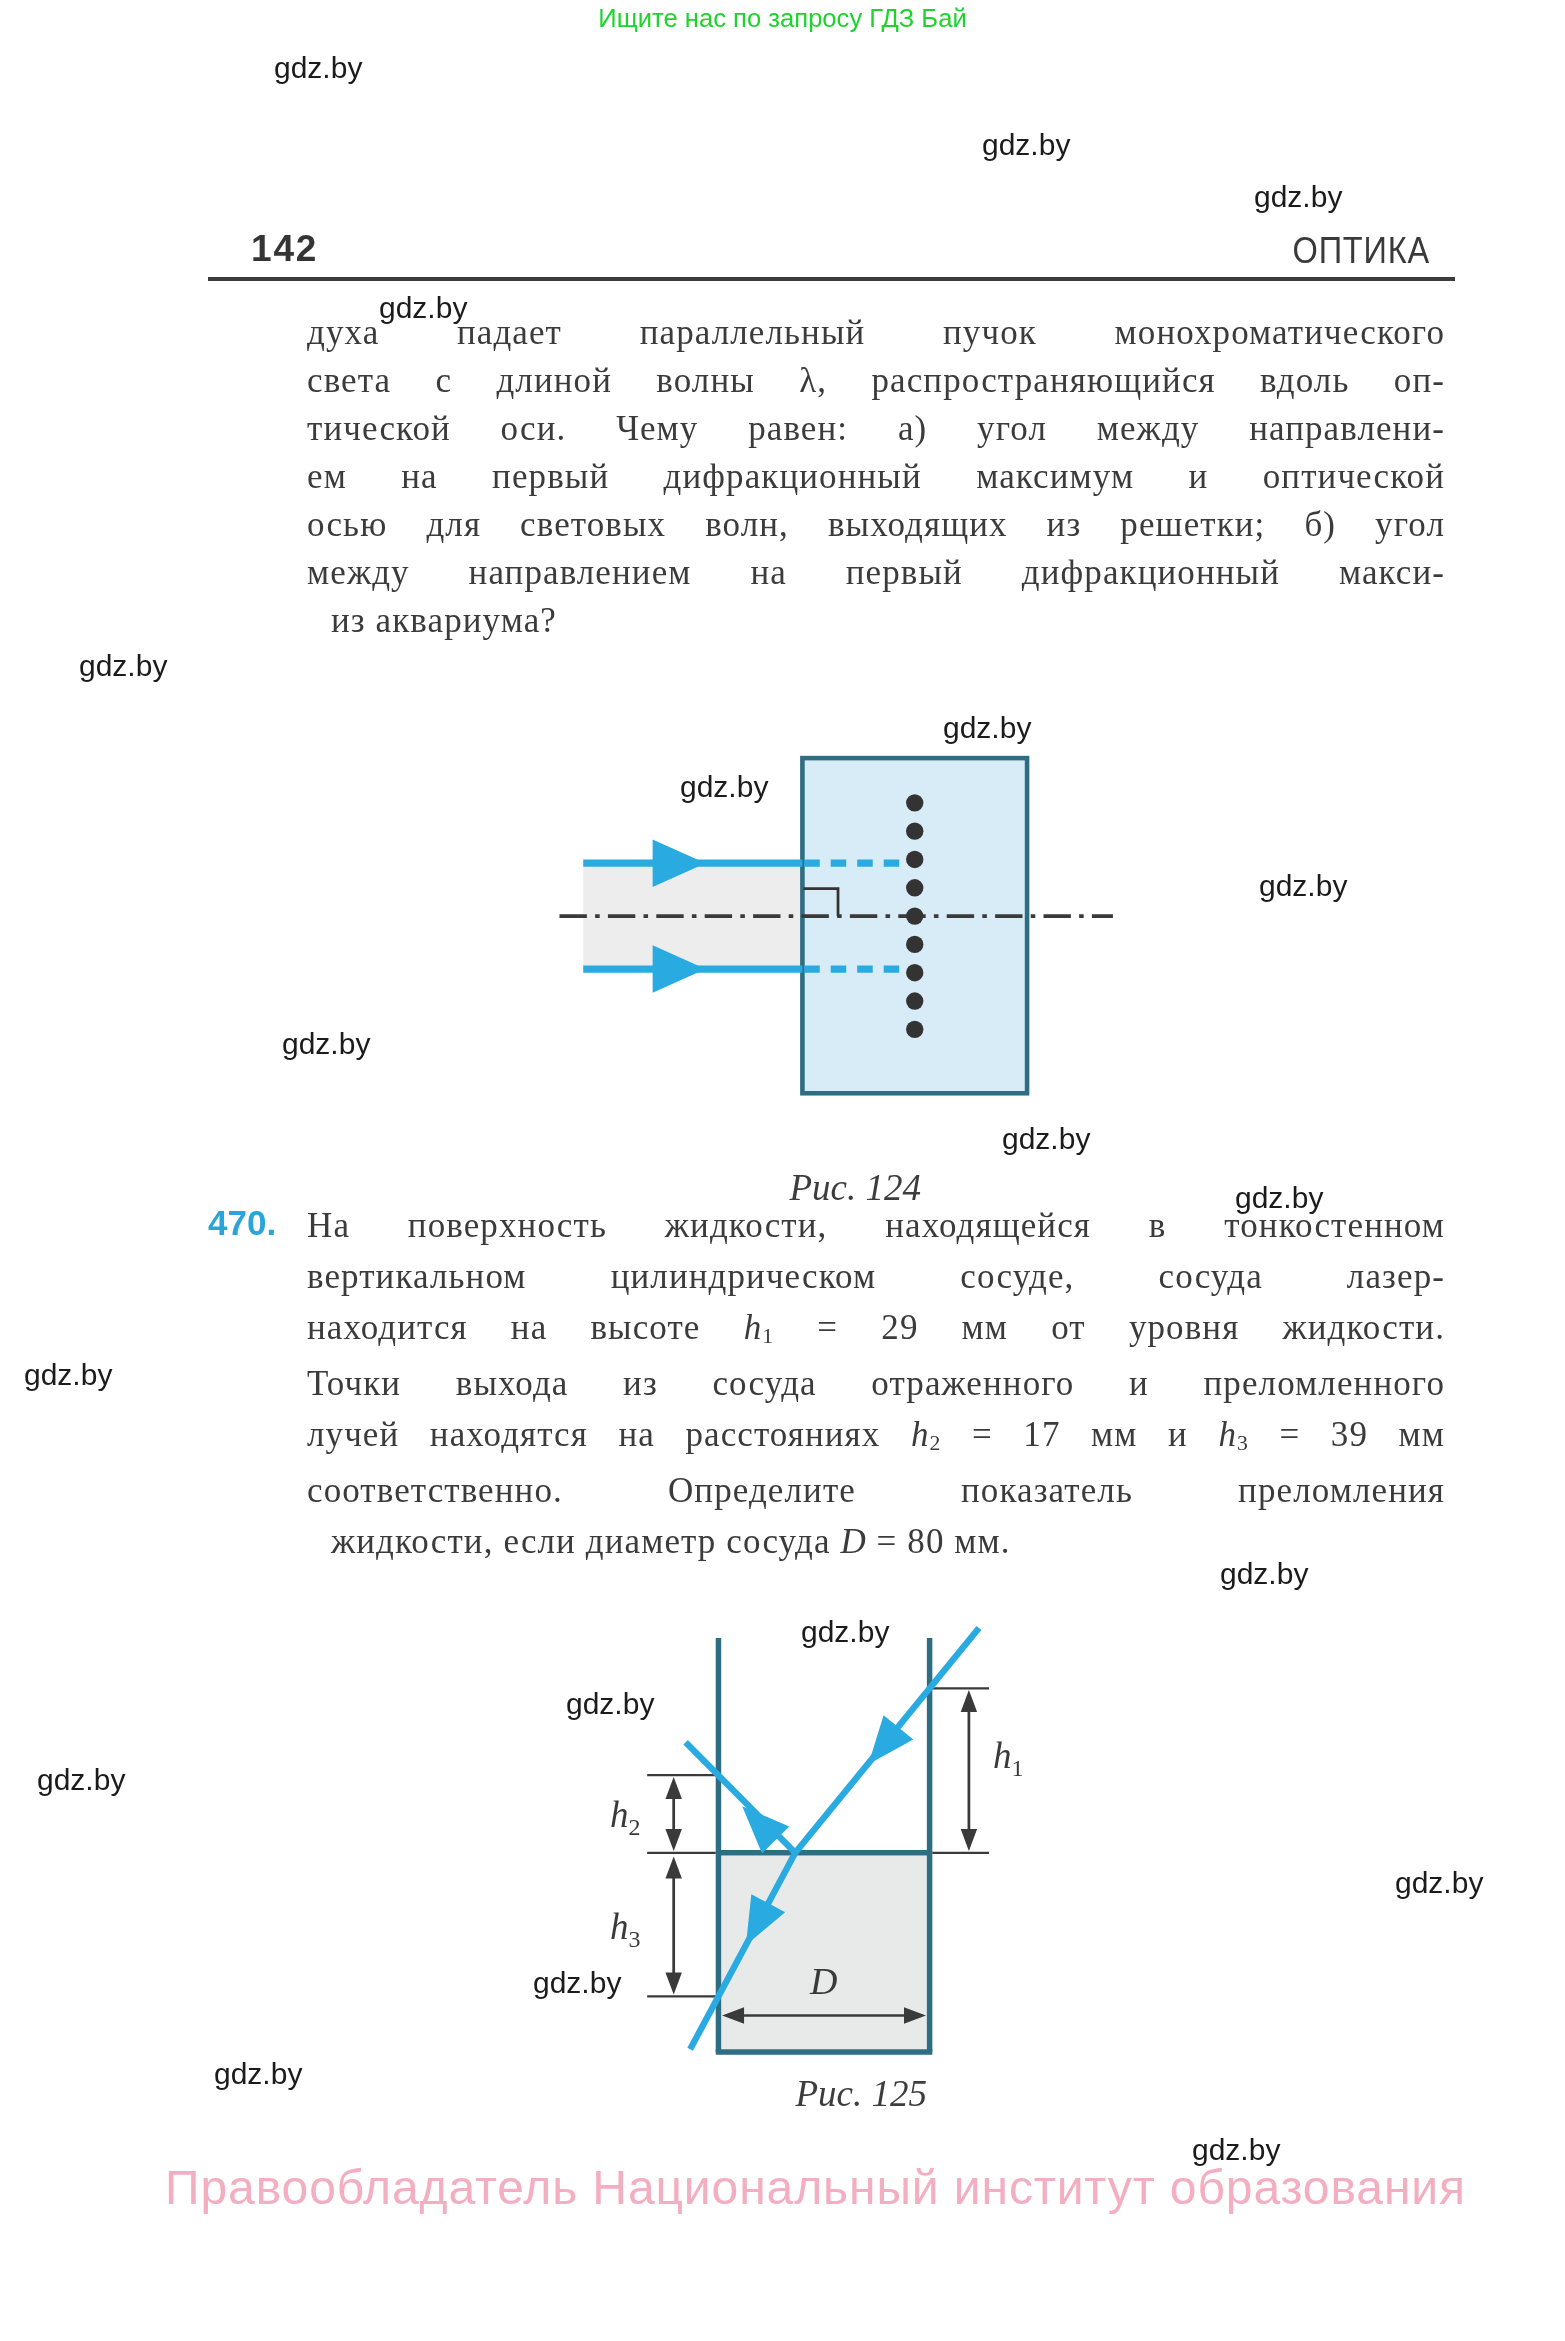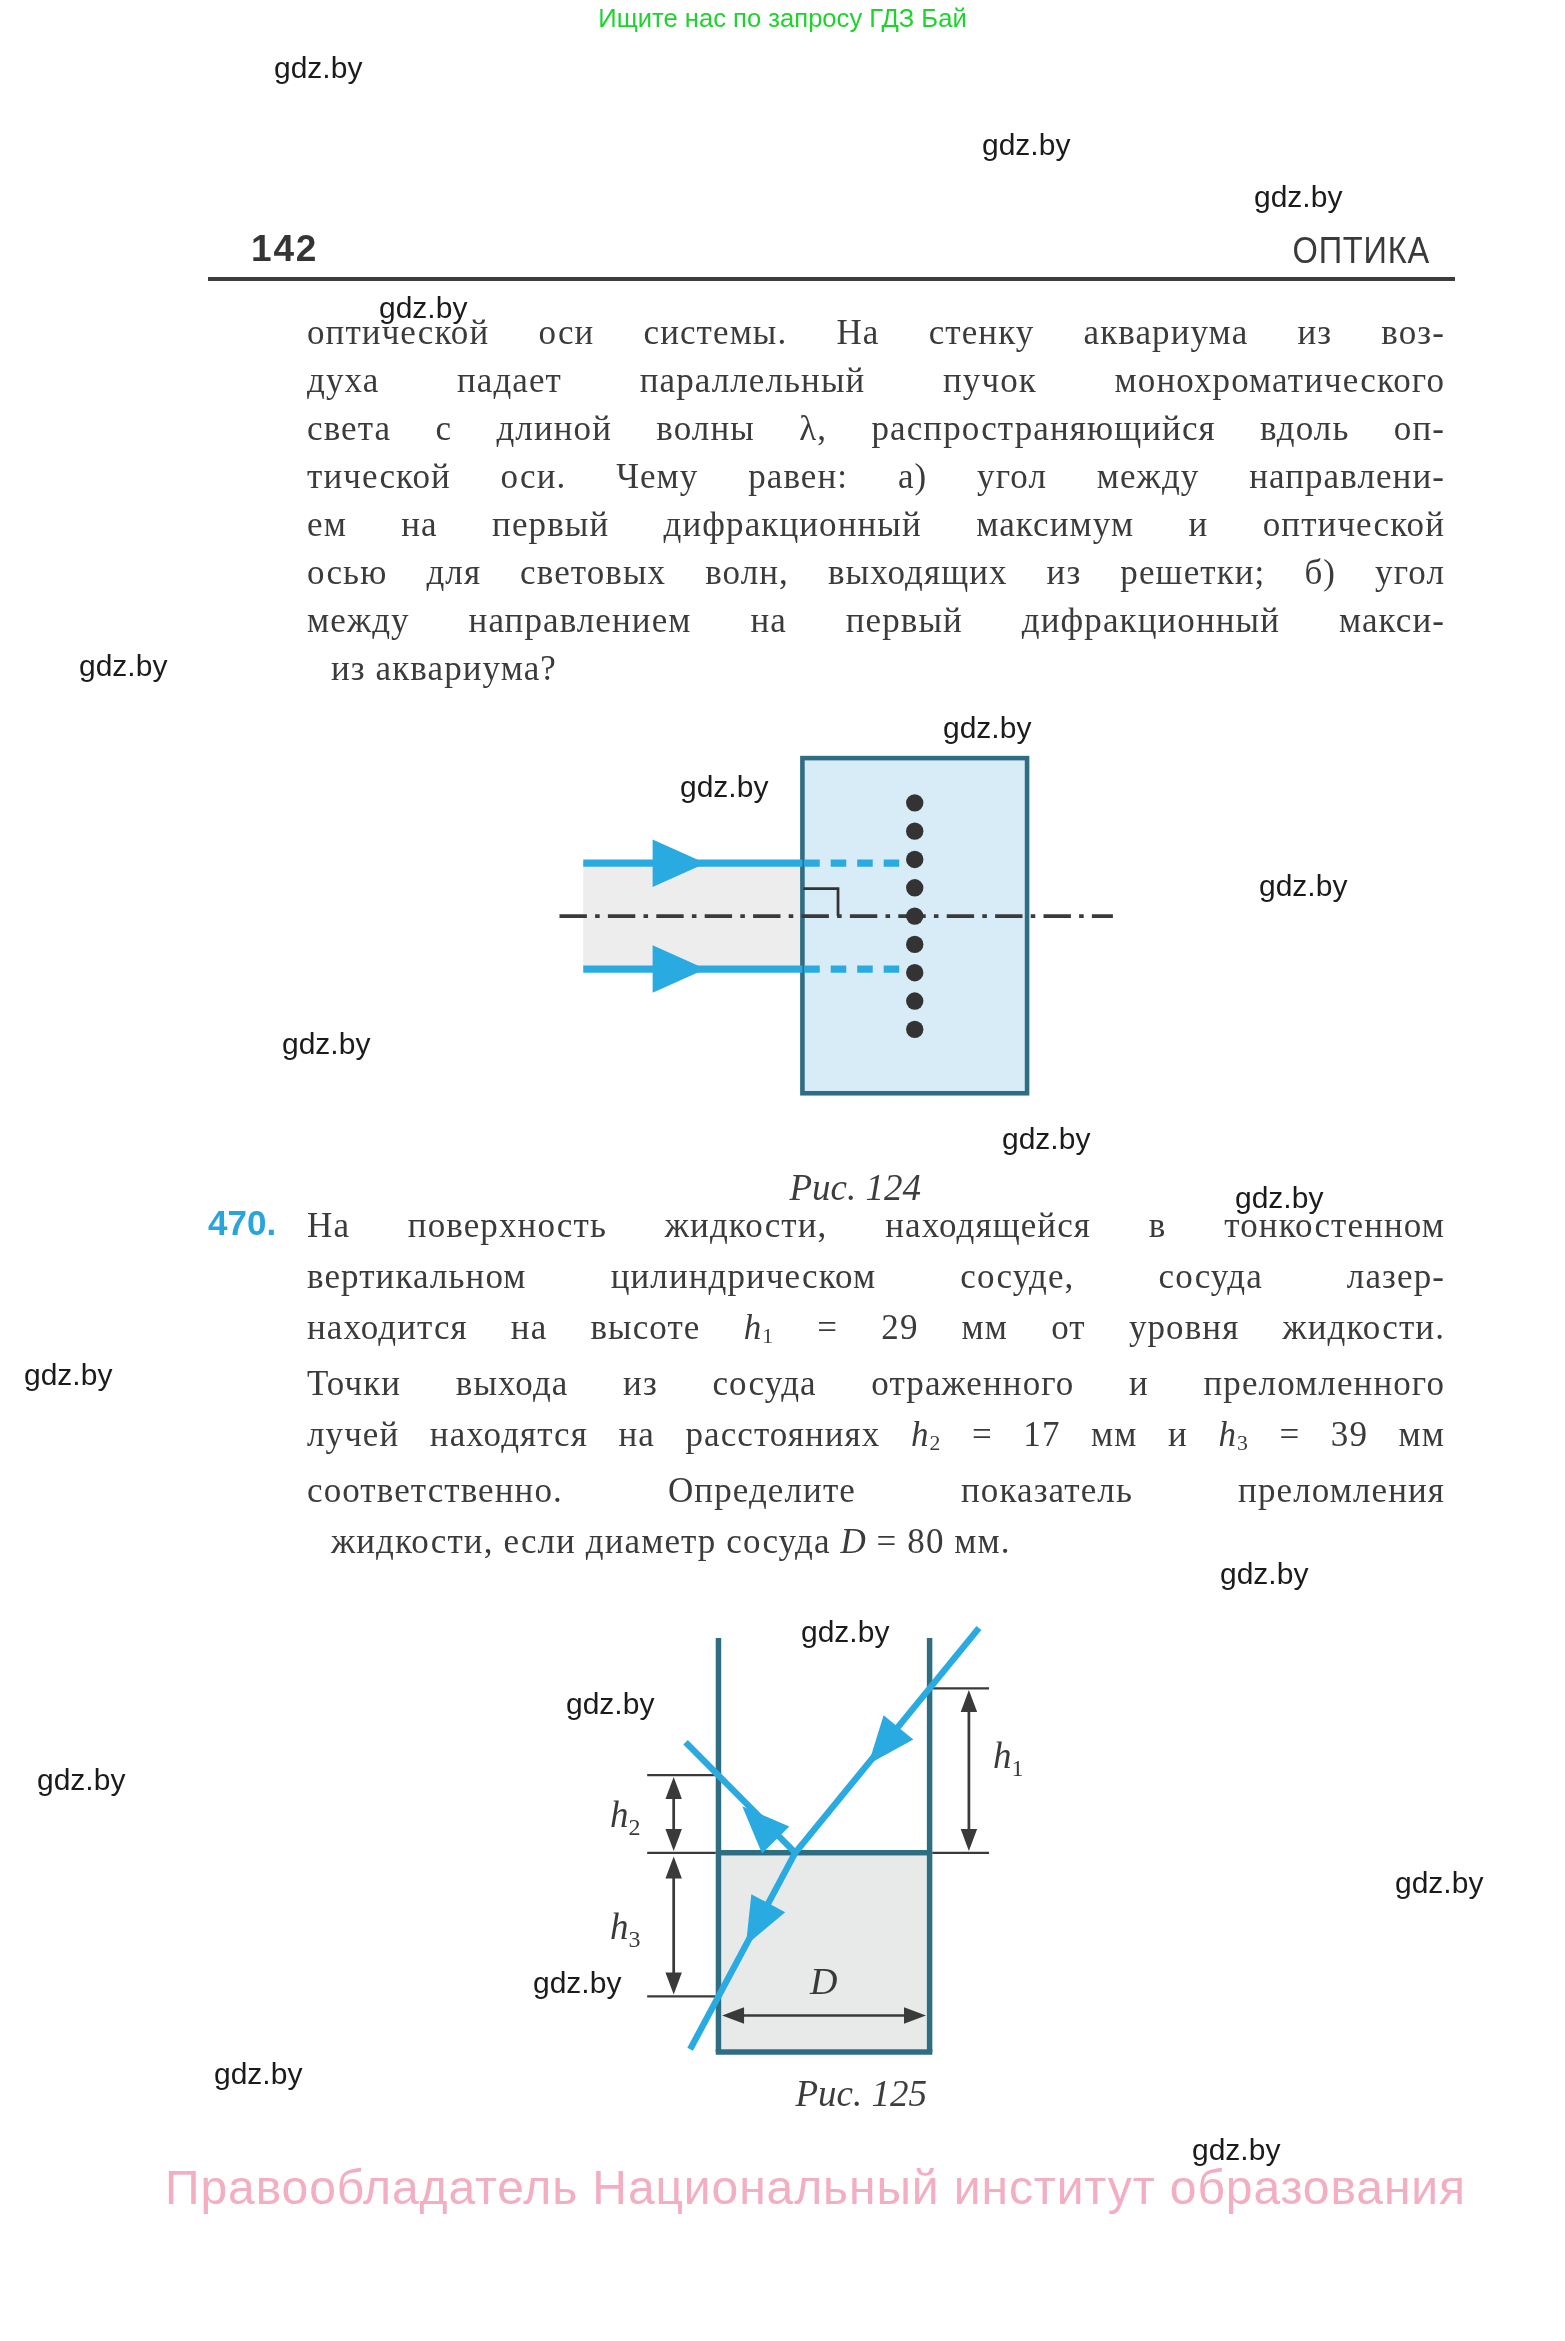--- a/index.html
+++ b/index.html
@@ -68,21 +68,20 @@
   <div class="wm" style="left:1395px;top:1866px;">gdz.by</div>
   <div class="wm" style="left:533px;top:1966px;">gdz.by</div>
   <div class="wm" style="left:214px;top:2057px;">gdz.by</div>
   <div class="wm" style="left:1192px;top:2133px;">gdz.by</div>
 
   <div class="abs pagenum">142</div>
   <div class="abs chapter">ОПТИКА</div>
   <div class="abs hrule"></div>
 
   <div class="tblock p1" style="top:309px;">
-    <div class="tl">оптической оси системы. На стенку аквариума из воз-</div>
     <div class="tl">духа падает параллельный пучок монохроматического</div>
     <div class="tl">света с длиной волны λ, распространяющийся вдоль оп-</div>
     <div class="tl">тической оси. Чему равен: а) угол между направлени-</div>
     <div class="tl">ем на первый дифракционный максимум и оптической</div>
     <div class="tl">осью для световых волн, выходящих из решетки; б) угол</div>
     <div class="tl">между направлением на первый дифракционный макси-</div>
     <div class="tl lastline">из аквариума?</div>
   </div>
 
   <svg class="figsvg" style="left:512px;top:736px;" width="621" height="457" viewBox="560 805 680 500">

